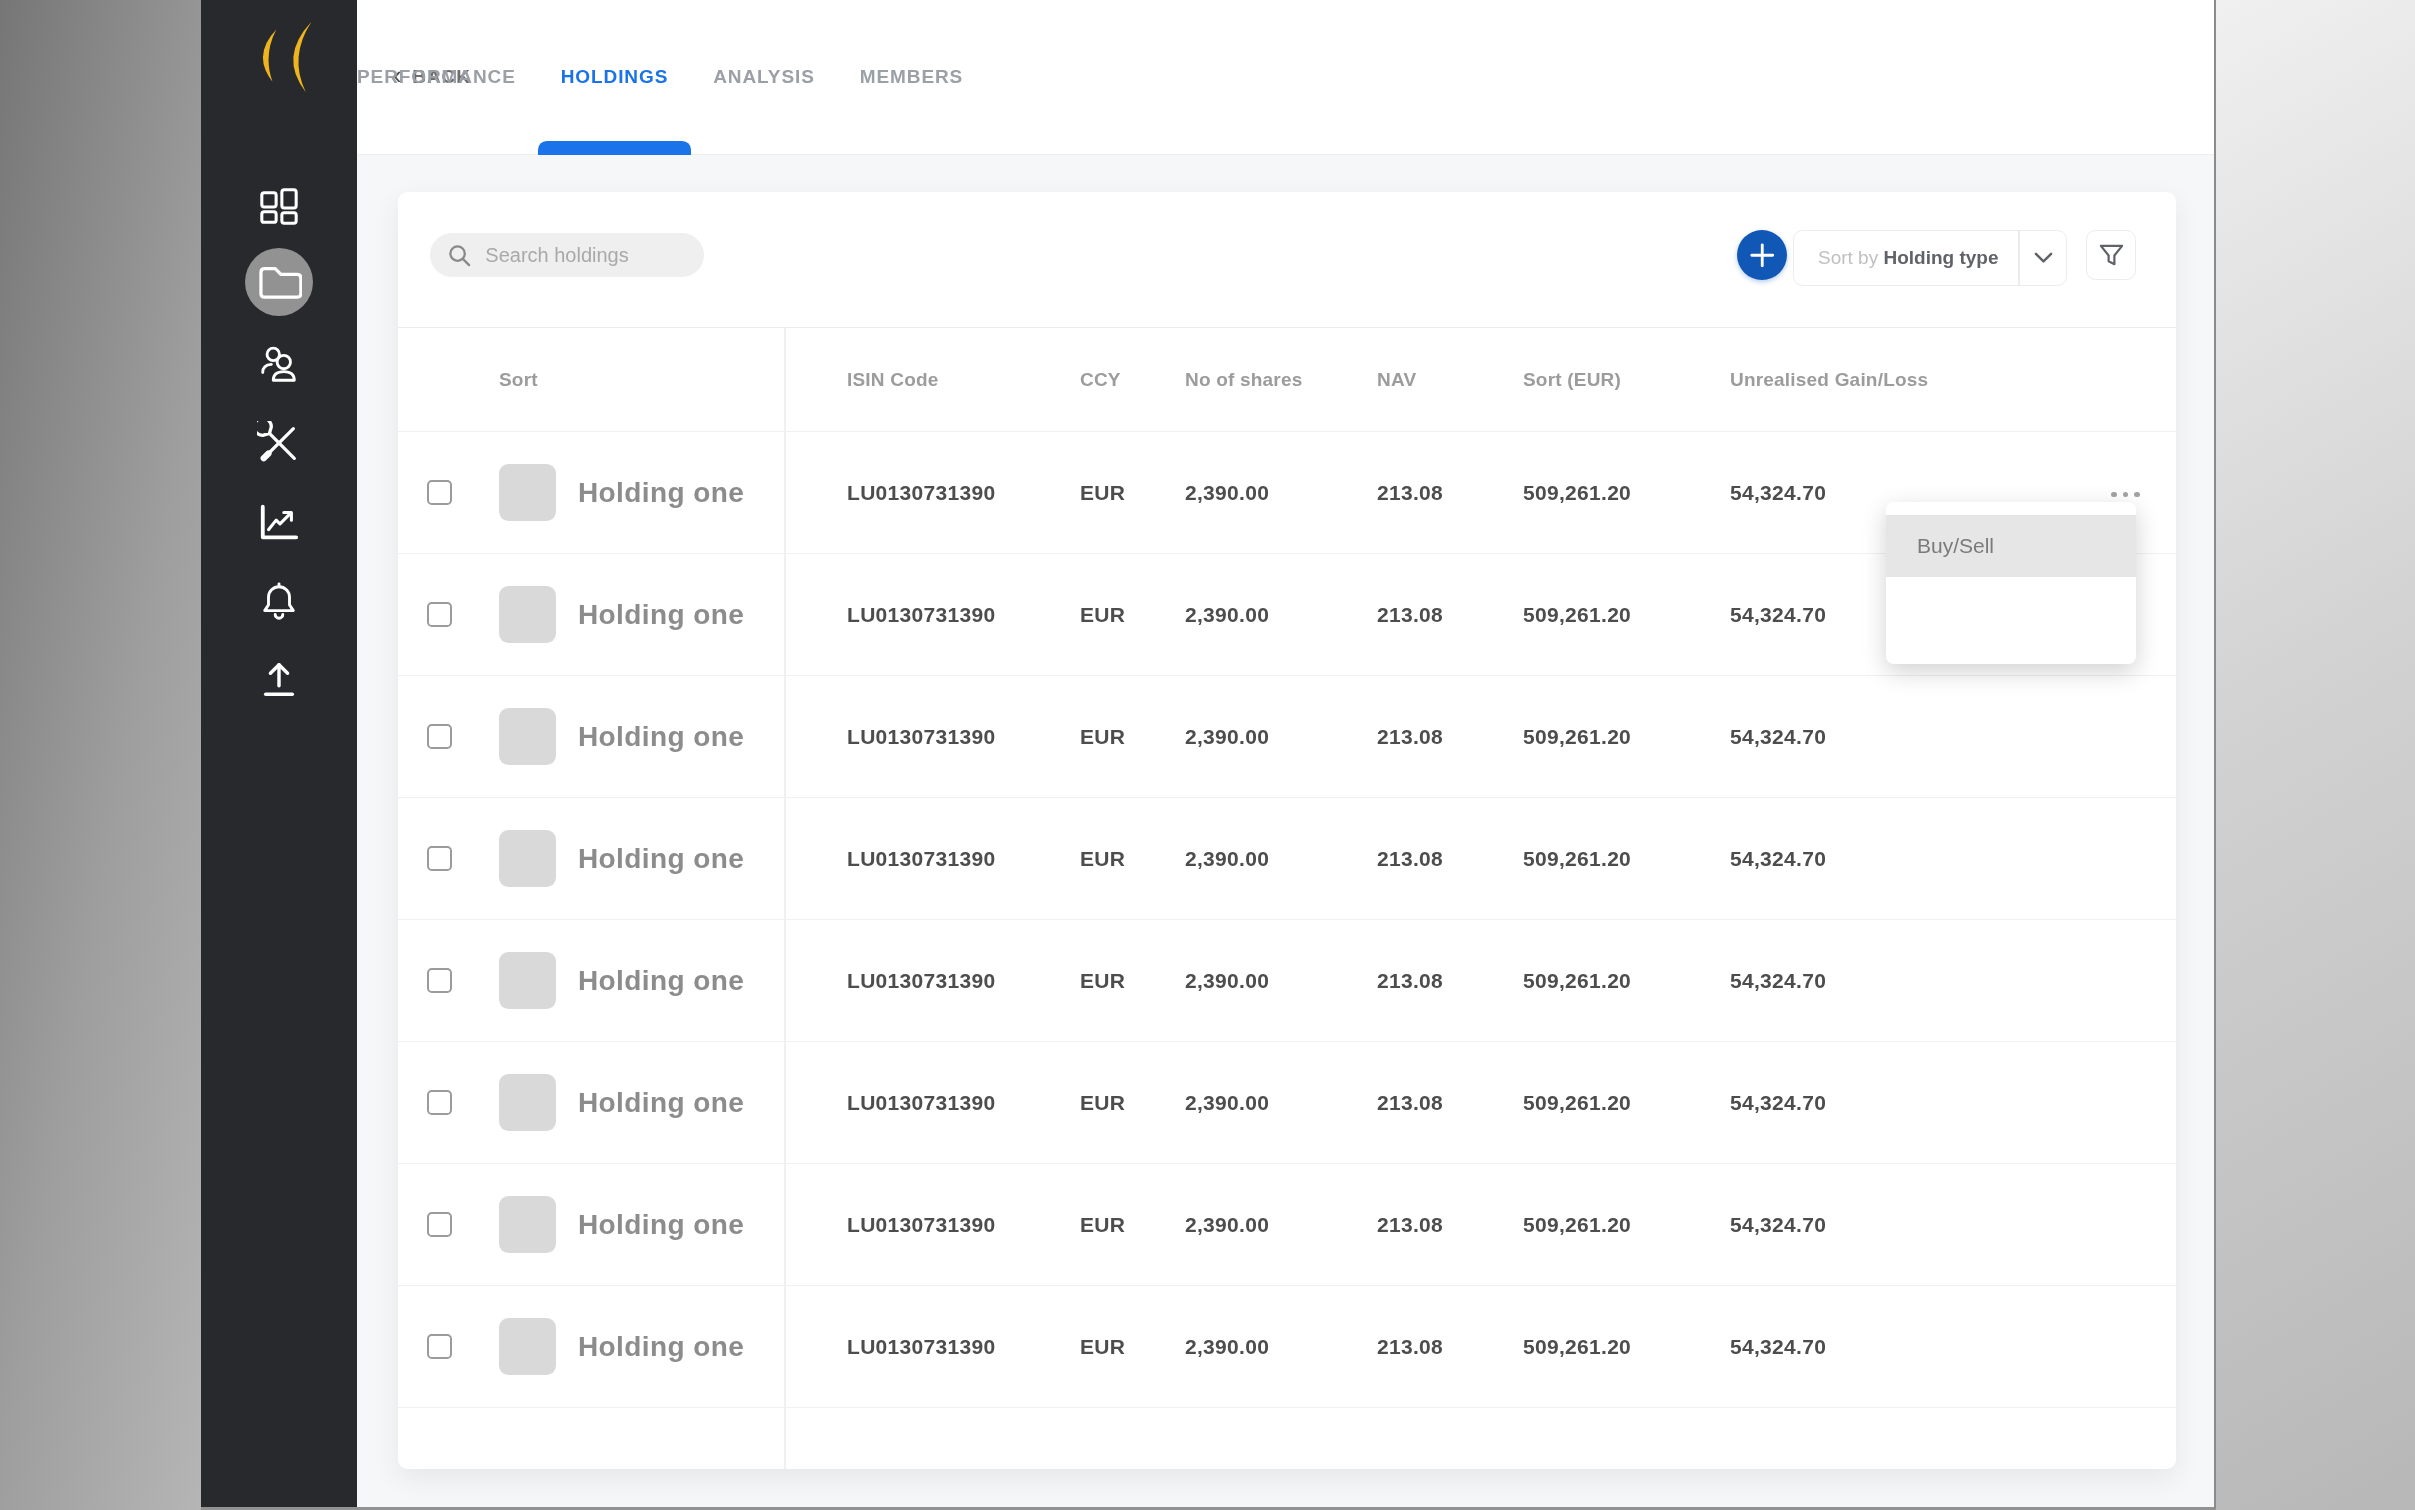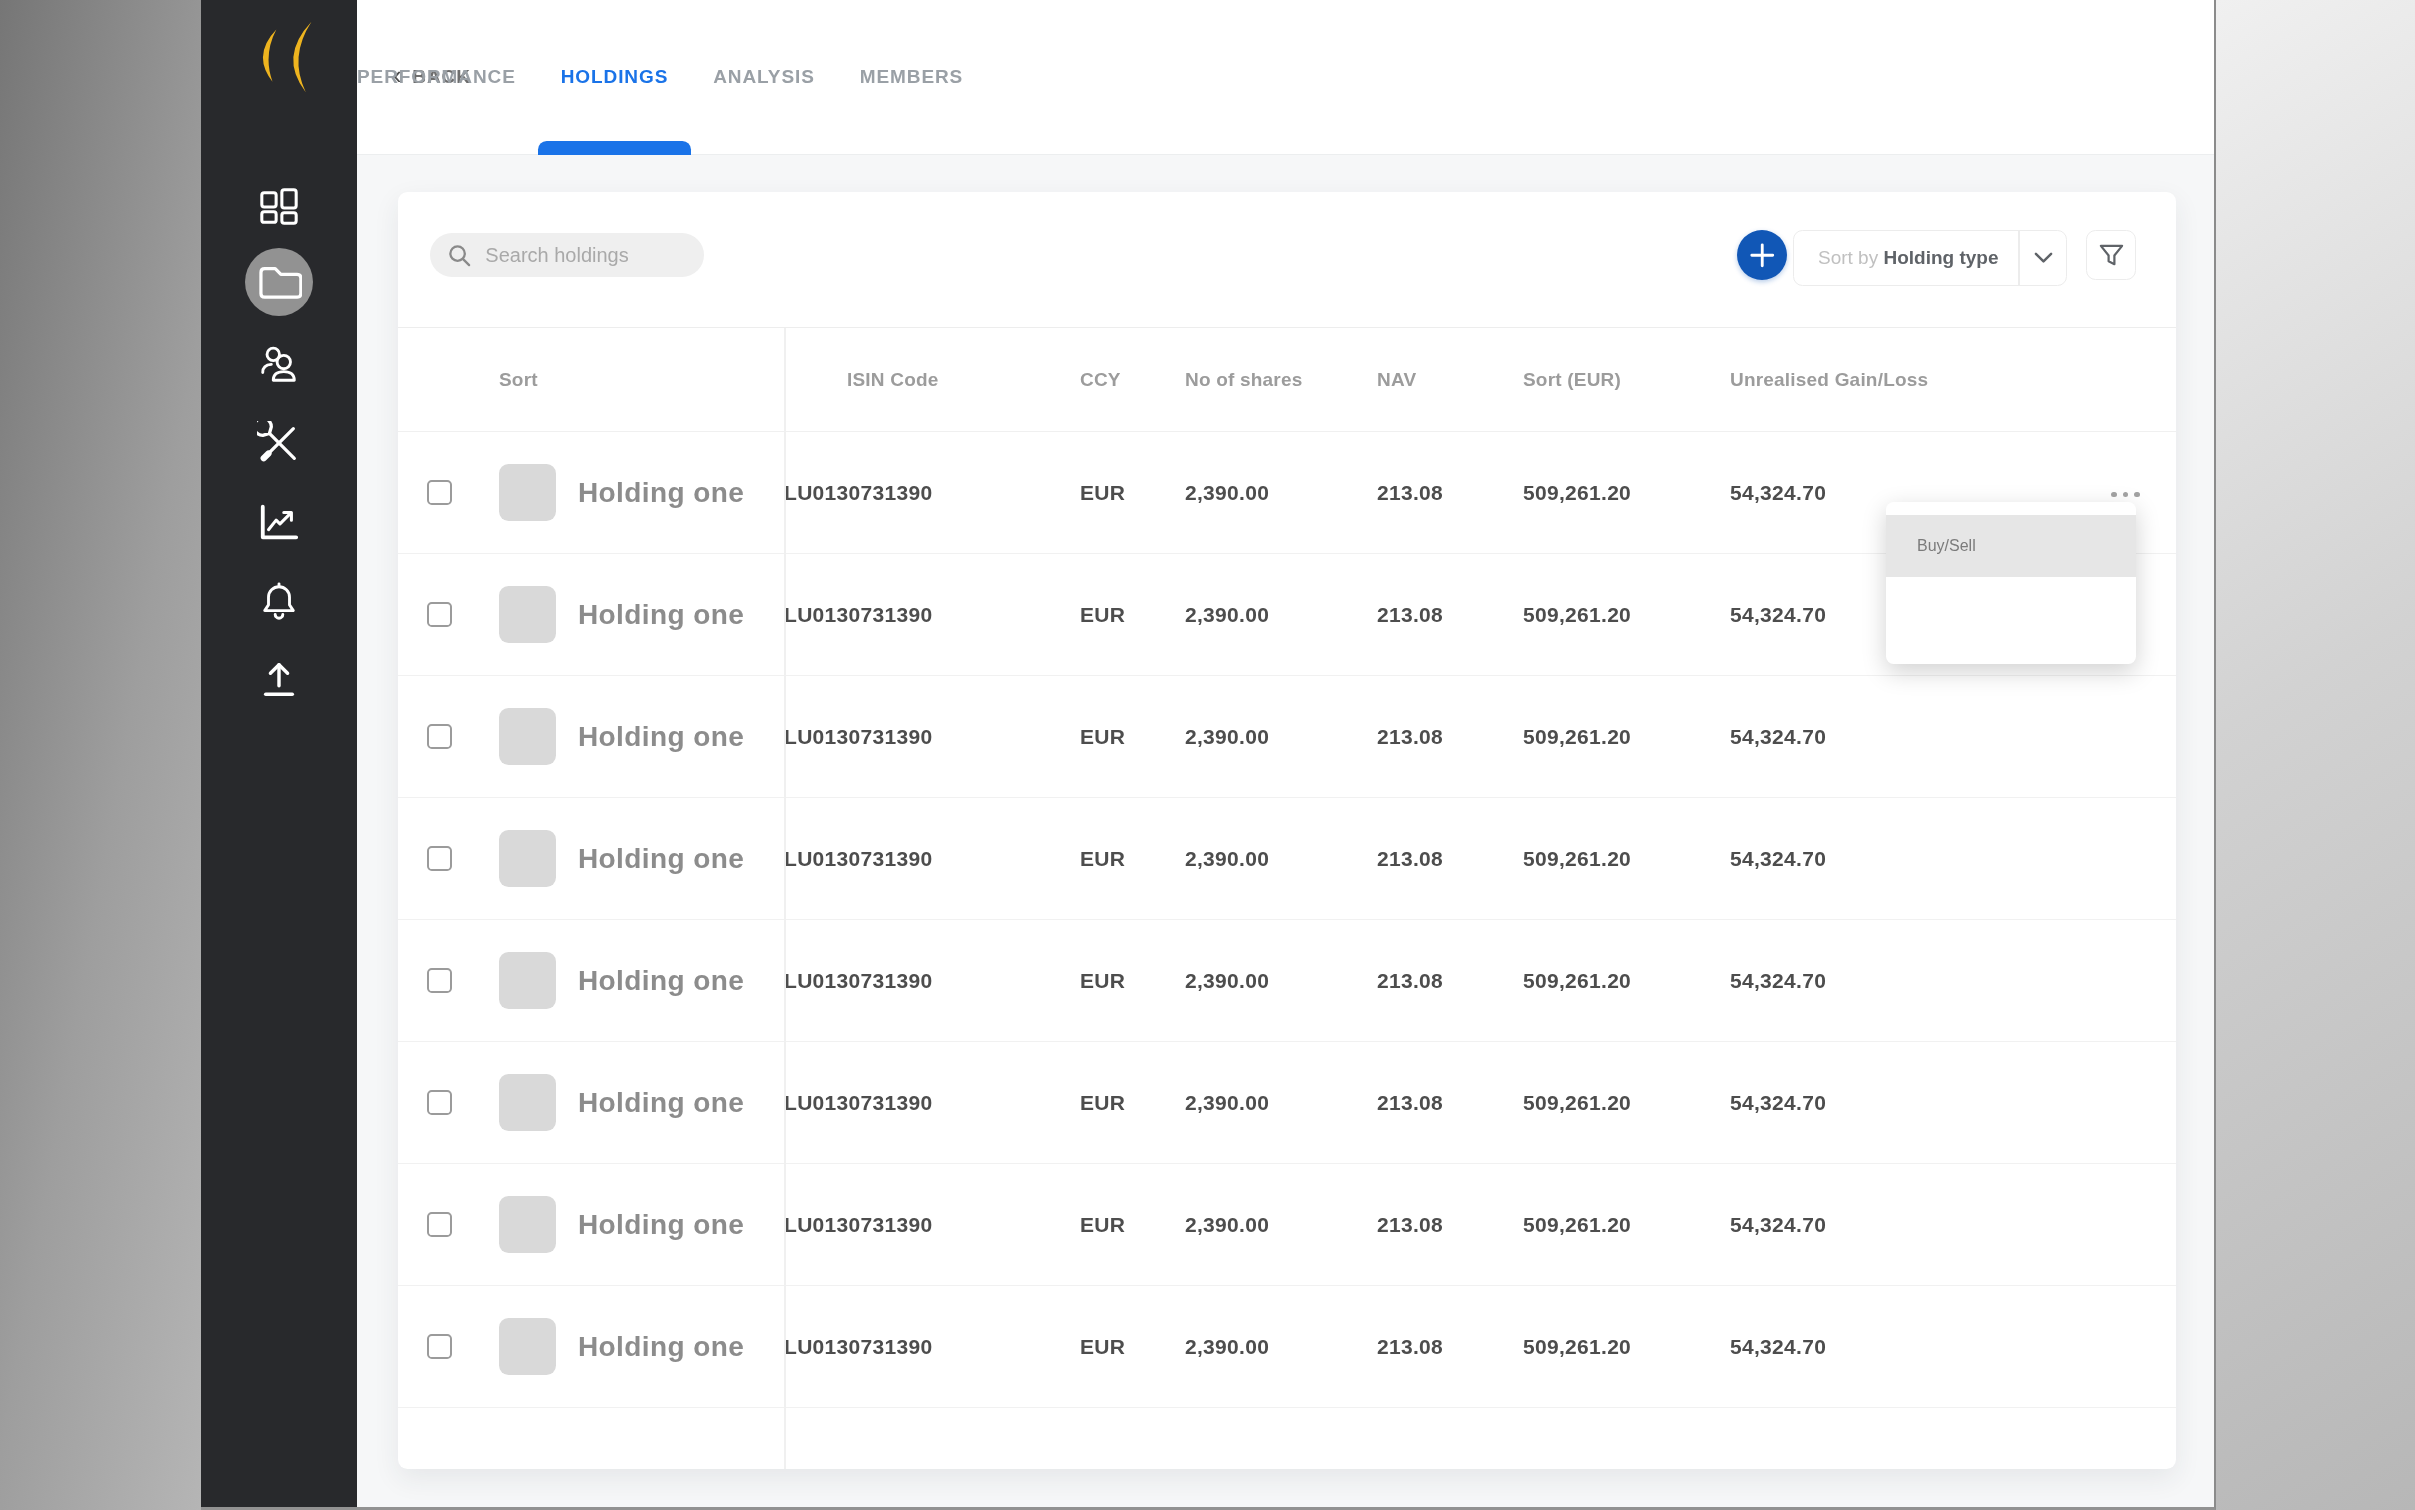--- a/index.html
+++ b/index.html
@@ -86,31 +86,31 @@
   .th-name { padding-left:19px; }
   .th-isin { padding-left:63px; }
   .trow { position:relative; height:122px; border-bottom:1px solid #f1f1f1; cursor:pointer; }
   .cb-cell { display:flex; justify-content:center; }
   .checkbox { width:25px; height:25px; border:2.4px solid #9b9b9b; border-radius:4.8px;
     background:#fff; cursor:pointer; }
   .name-cell { display:flex; align-items:center; gap:22px; padding-left:19px; }
   .avatar { width:57px; height:57px; border-radius:9.5px; background:#d9d9d9; flex:none; }
   .name-text { font-size:28px; font-weight:700; color:#8c8c8c; letter-spacing:0.4px; }
   .val { font-size:21px; font-weight:700; color:#4d4d4d; letter-spacing:0.3px; }
-  .isin-cell { }
+  .isin-cell { padding-left:63px; }
   
   .ellipsis-btn { position:absolute; left:1699px; top:289px; width:57px; height:27px;
     display:flex; align-items:center; justify-content:center; gap:5.7px;
     z-index:3; cursor:pointer; }
   .dot { width:5.7px; height:5.7px; border-radius:50%; background:#a3a3a3; }
   .context-menu { position:absolute; left:1488px; top:310px; width:250px; height:162px;
     background:#fff; border-radius:7.6px; padding-top:13.3px; z-index:5;
     box-shadow:0 7.6px 25px rgba(0,0,0,.18); display:flex; flex-direction:column; }
   .menu-item { height:62px; flex:none; display:flex; align-items:center; padding-left:31px;
-    font-size:16px; color:#7b7b7b; cursor:pointer; }
+    font-size:21px; color:#7b7b7b; cursor:pointer; }
   .menu-item.highlighted { background:#e6e6e6; }
   .menu-item.blank { flex:1; }
 </style>
 </head>
 <body>
 
 <div class="stage">
   <div class="backdrop-left"></div>
   <div class="backdrop-right"></div>
 

